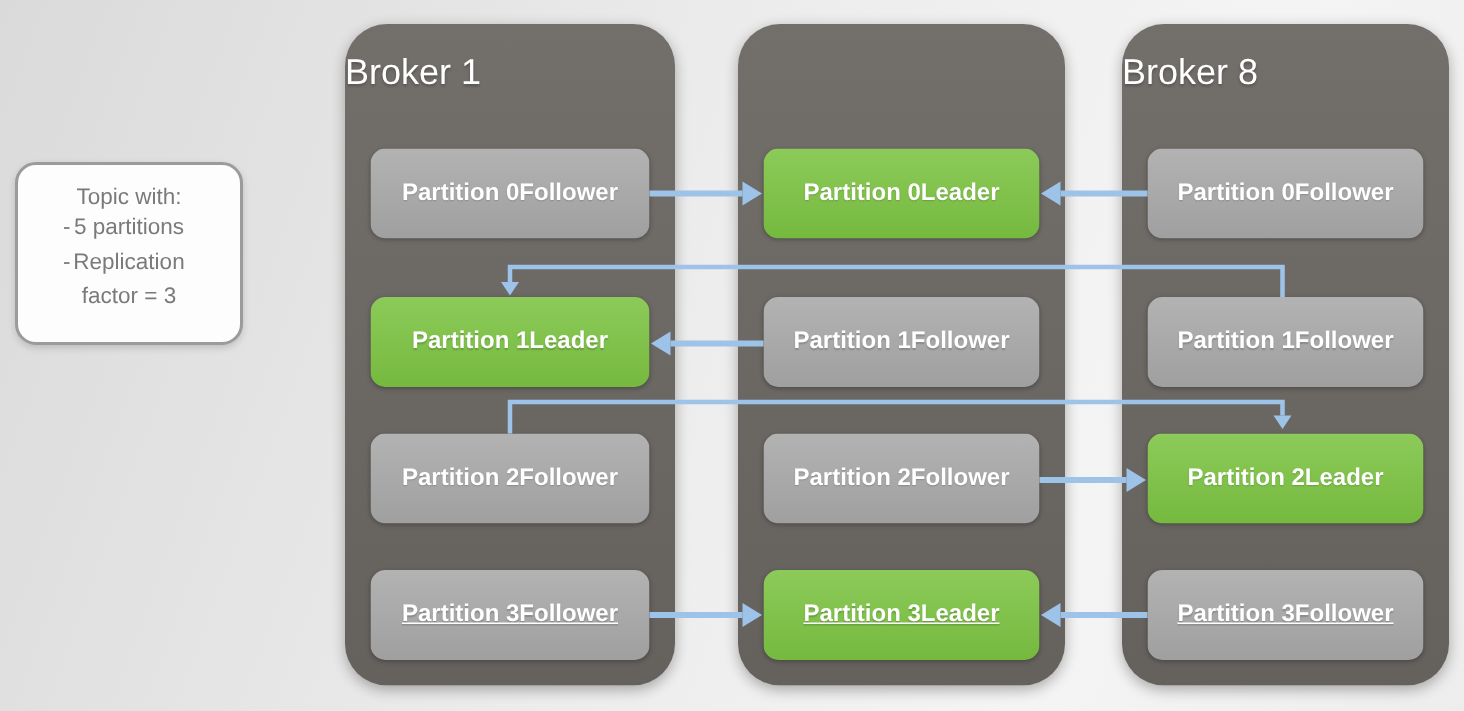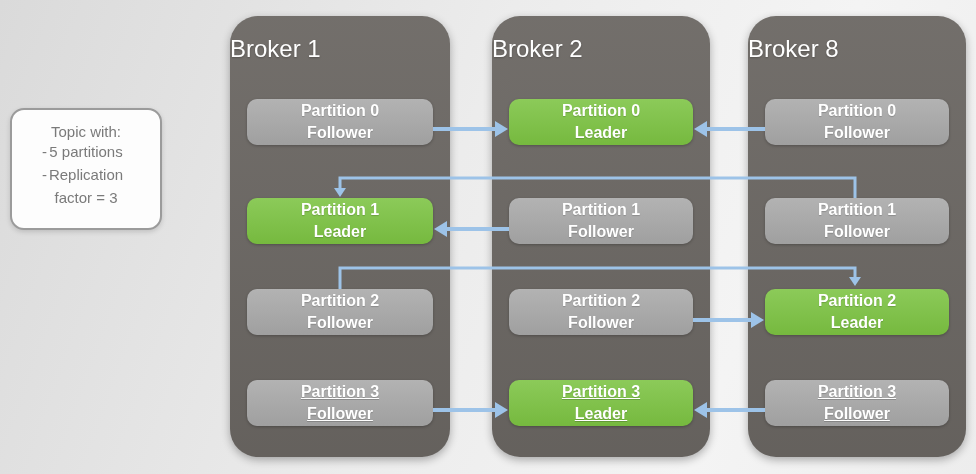--- a/index.html
+++ b/index.html
@@ -25,22 +25,22 @@
     box-shadow:0 3px 9px rgba(0,0,0,.30);
   }
   .broker-1{left:230px;width:220px;}
   .broker-2{left:492px;width:218px;}
   .broker-3{left:748px;width:218px;}
   .broker-title{
     text-align:left;color:#fff;font-size:24px;padding-top:19px;
     text-shadow:0 1px 2px rgba(0,0,0,.25);
   }
   .partition{
-    position:absolute;left:17px;right:17px;height:46px;border-radius:10px;
-    display:flex;flex-direction:column;align-items:center;justify-content:center;
+    position:absolute;left:17px;right:17px;height:60px;border-radius:10px;
+    display:flex;align-items:center;justify-content:center;
     color:#fff;font-size:16px;font-weight:bold;line-height:1.35;text-align:center;
     background:linear-gradient(180deg,rgba(255,255,255,.12),rgba(0,0,0,.05)),var(--follower,#a8a8a8);
     box-shadow:0 1px 3px rgba(0,0,0,.25);
     text-shadow:0 1px 1px rgba(0,0,0,.18);
   }
   .partition.leader{
     background:linear-gradient(180deg,rgba(255,255,255,.12),rgba(0,0,0,.05)),var(--leader,#7cc342);
   }
   .row0{top:83px;} .row1{top:182px;} .row2{top:273px;text-align:right;} .row3{top:364px;text-decoration:underline;}
   
@@ -79,21 +79,20 @@
       <div>Partition 2</div>
       <div>Follower</div>
     </div>
     <div class="partition row3">
       <div>Partition 3</div>
       <div>Follower</div>
     </div>
   </div>
 
   <div class="broker broker-2">
-    <div class="broker-title">Broker 2</div>
     <div class="partition leader row0">
       <div>Partition 0</div>
       <div>Leader</div>
     </div>
     <div class="partition row1">
       <div>Partition 1</div>
       <div>Follower</div>
     </div>
     <div class="partition row2">
       <div>Partition 2</div>

